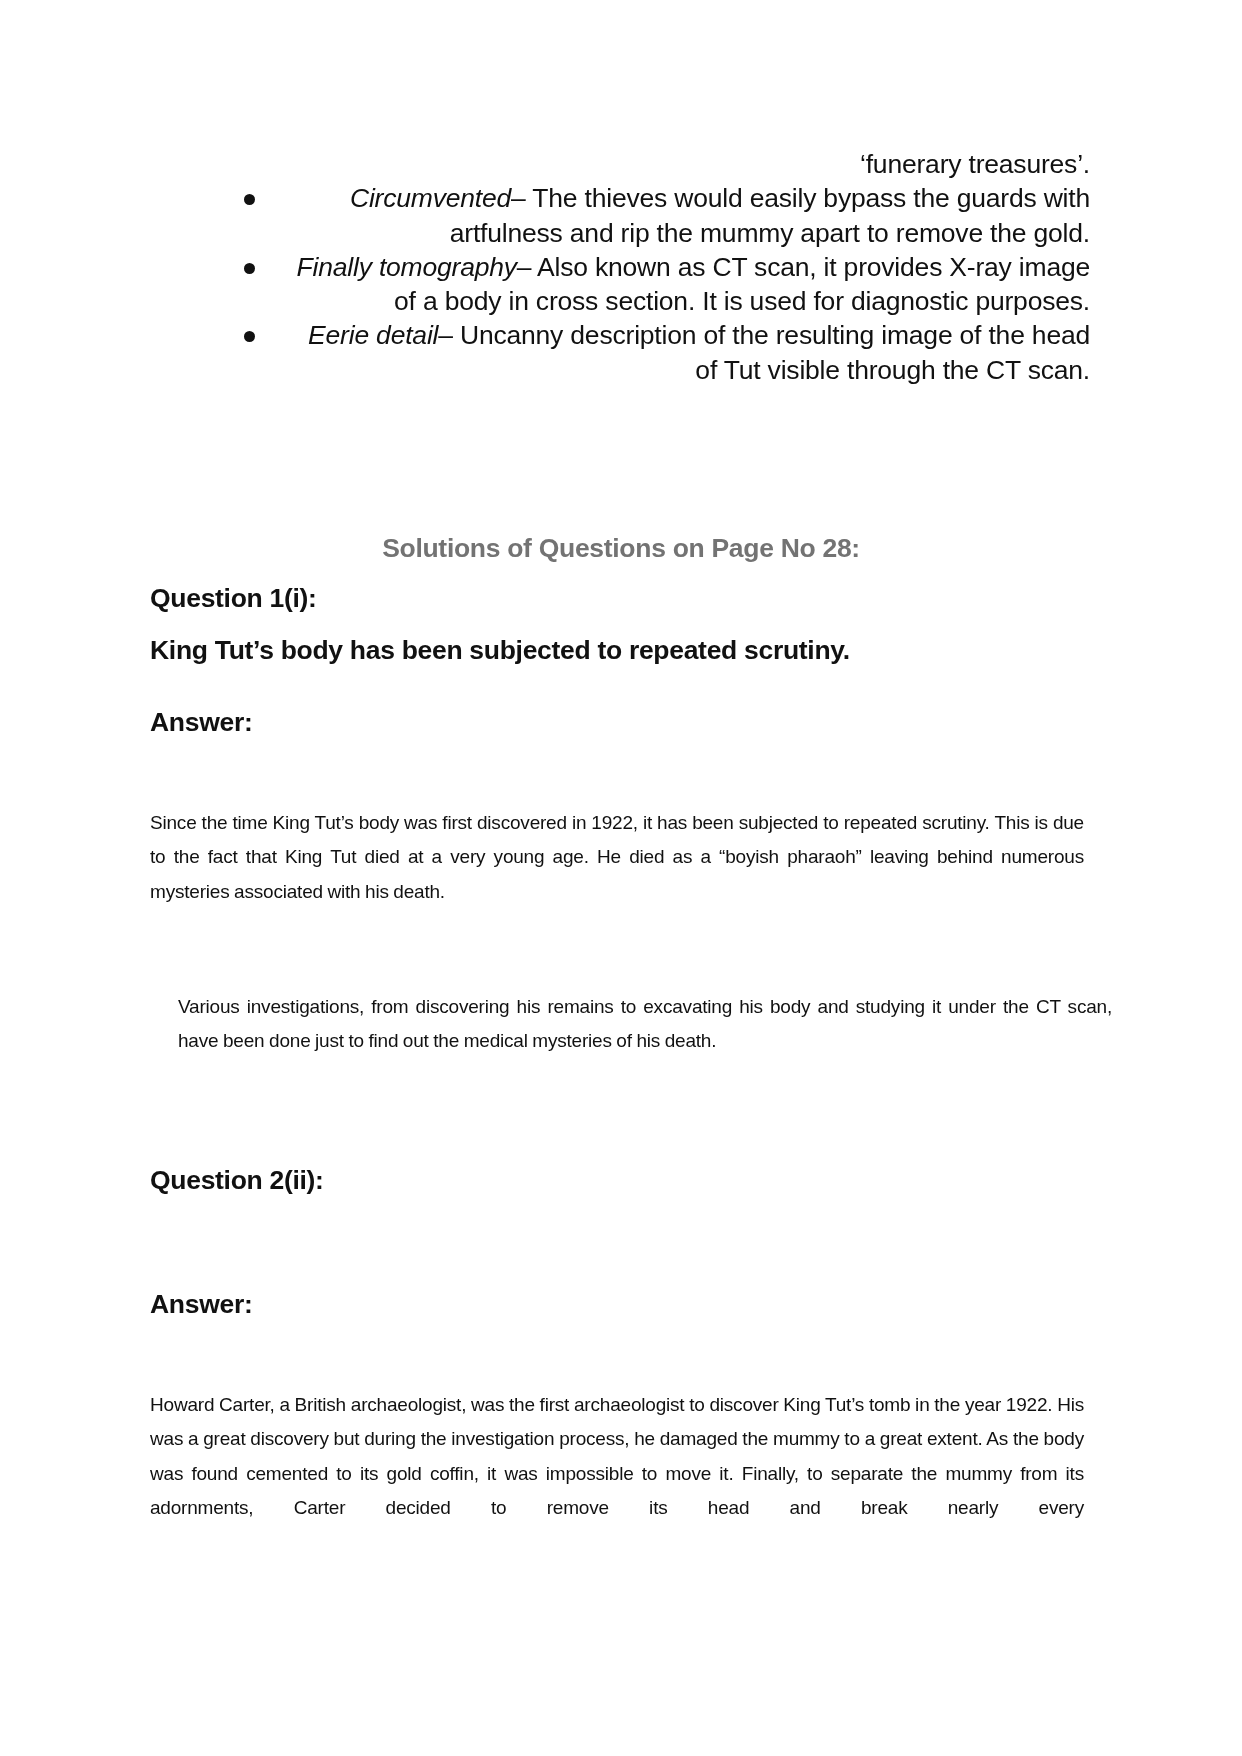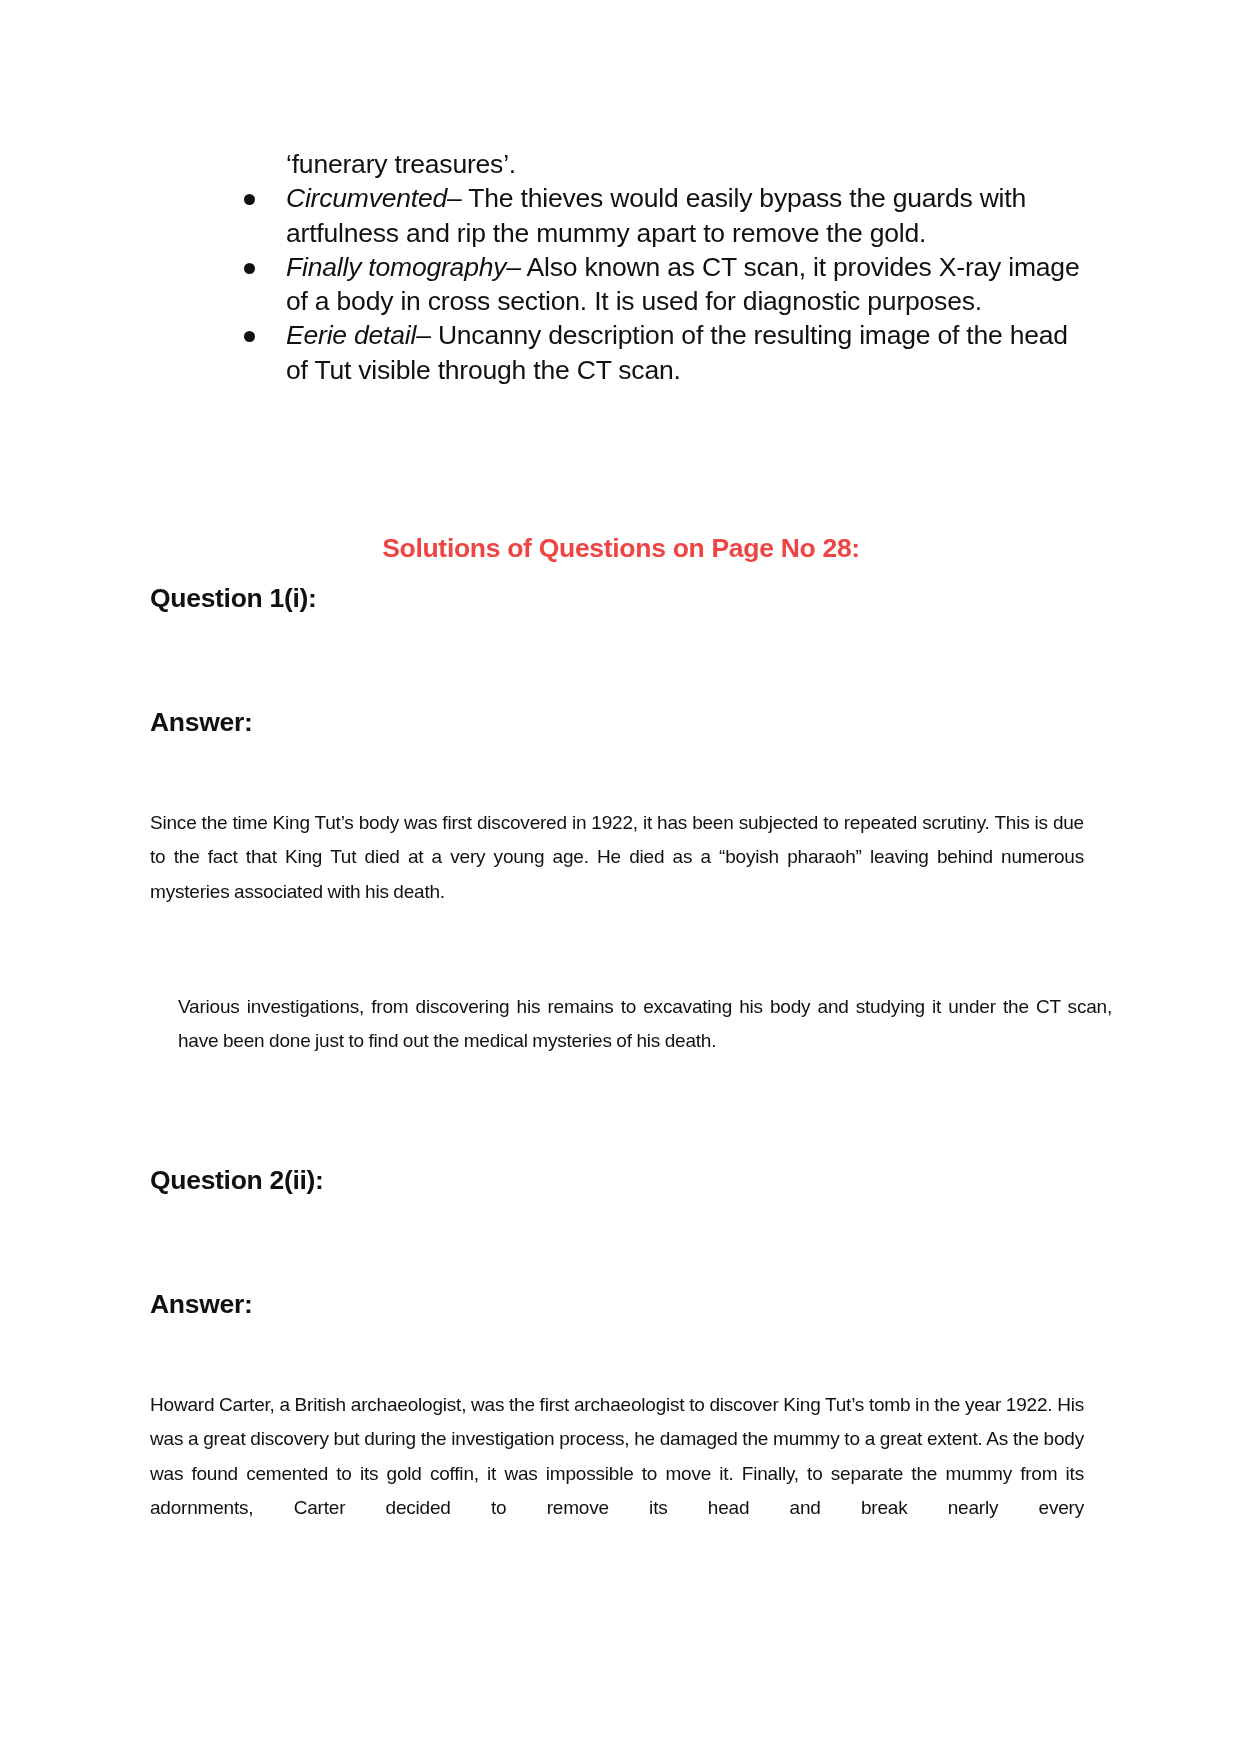--- a/index.html
+++ b/index.html
@@ -22,20 +22,21 @@
       height: 1756px;
     }
     .bullet-list {
       position: absolute;
       left: 240px;
       top: 147px;
       width: 850px;
       font-size: 26.5px;
       line-height: 34.3px;
       letter-spacing: -0.2px;
+      text-align: right;
     }
     .bullet-cont {
       padding-left: 46px;
     }
     .bullet-item {
       position: relative;
       padding-left: 46px;
     }
     .bullet-dot {
       position: absolute;
@@ -48,21 +49,21 @@
     }
     .term { font-style: italic; }
     .section-heading {
       position: absolute;
       left: 0;
       width: 1242px;
       top: 533px;
       text-align: center;
       font-size: 26.5px;
       font-weight: bold;
-      color: #ef4444;
+      color: #737373;
       letter-spacing: -0.3px;
     }
     .q-label, .q-text, .ans-label {
       position: absolute;
       left: 150px;
       font-size: 26.5px;
       font-weight: bold;
       letter-spacing: -0.3px;
       white-space: nowrap;
     }
@@ -97,20 +98,21 @@
 
     <div class="bullet-item">
       <span class="bullet-dot"></span>
       <span class="term">Eerie detail</span><span>– Uncanny description of the resulting image of the head of Tut visible through the CT scan.</span>
     </div>
   </div>
 
   <div class="section-heading">Solutions of Questions on Page No 28:</div>
 
   <div class="q-label" style="top:583px;">Question 1(i):</div>
+  <div class="q-text" style="top:635px;">King Tut’s body has been subjected to repeated scrutiny.</div>
   <div class="ans-label" style="top:707px;">Answer:</div>
   <div class="para" style="top:806px;">Since the time King Tut’s body was first discovered in 1922,  it has been subjected to repeated scrutiny. This is due to the fact that King Tut died at a very young age. He died as a “boyish pharaoh” leaving behind numerous mysteries associated with his death.</div>
   <div class="para" style="top:990px;margin-left:28px;">Various investigations, from discovering his remains to excavating his body and studying it under the CT scan, have been done just to find out the medical mysteries of his death.</div>
 
   <div class="q-label" style="top:1165px;">Question 2(ii):</div>
   <div class="ans-label" style="top:1289px;">Answer:</div>
   <div class="para" style="top: 1388px; text-align-last: justify;">Howard Carter, a British archaeologist, was the first archaeologist to discover King Tut’s tomb in the year 1922. His was a great discovery but during the investigation process, he damaged the mummy to a great extent. As the body was found cemented to its gold coffin, it was impossible to move it. Finally, to separate the mummy from its adornments, Carter decided to remove its head and break nearly every</div>
 
 </div>
 

